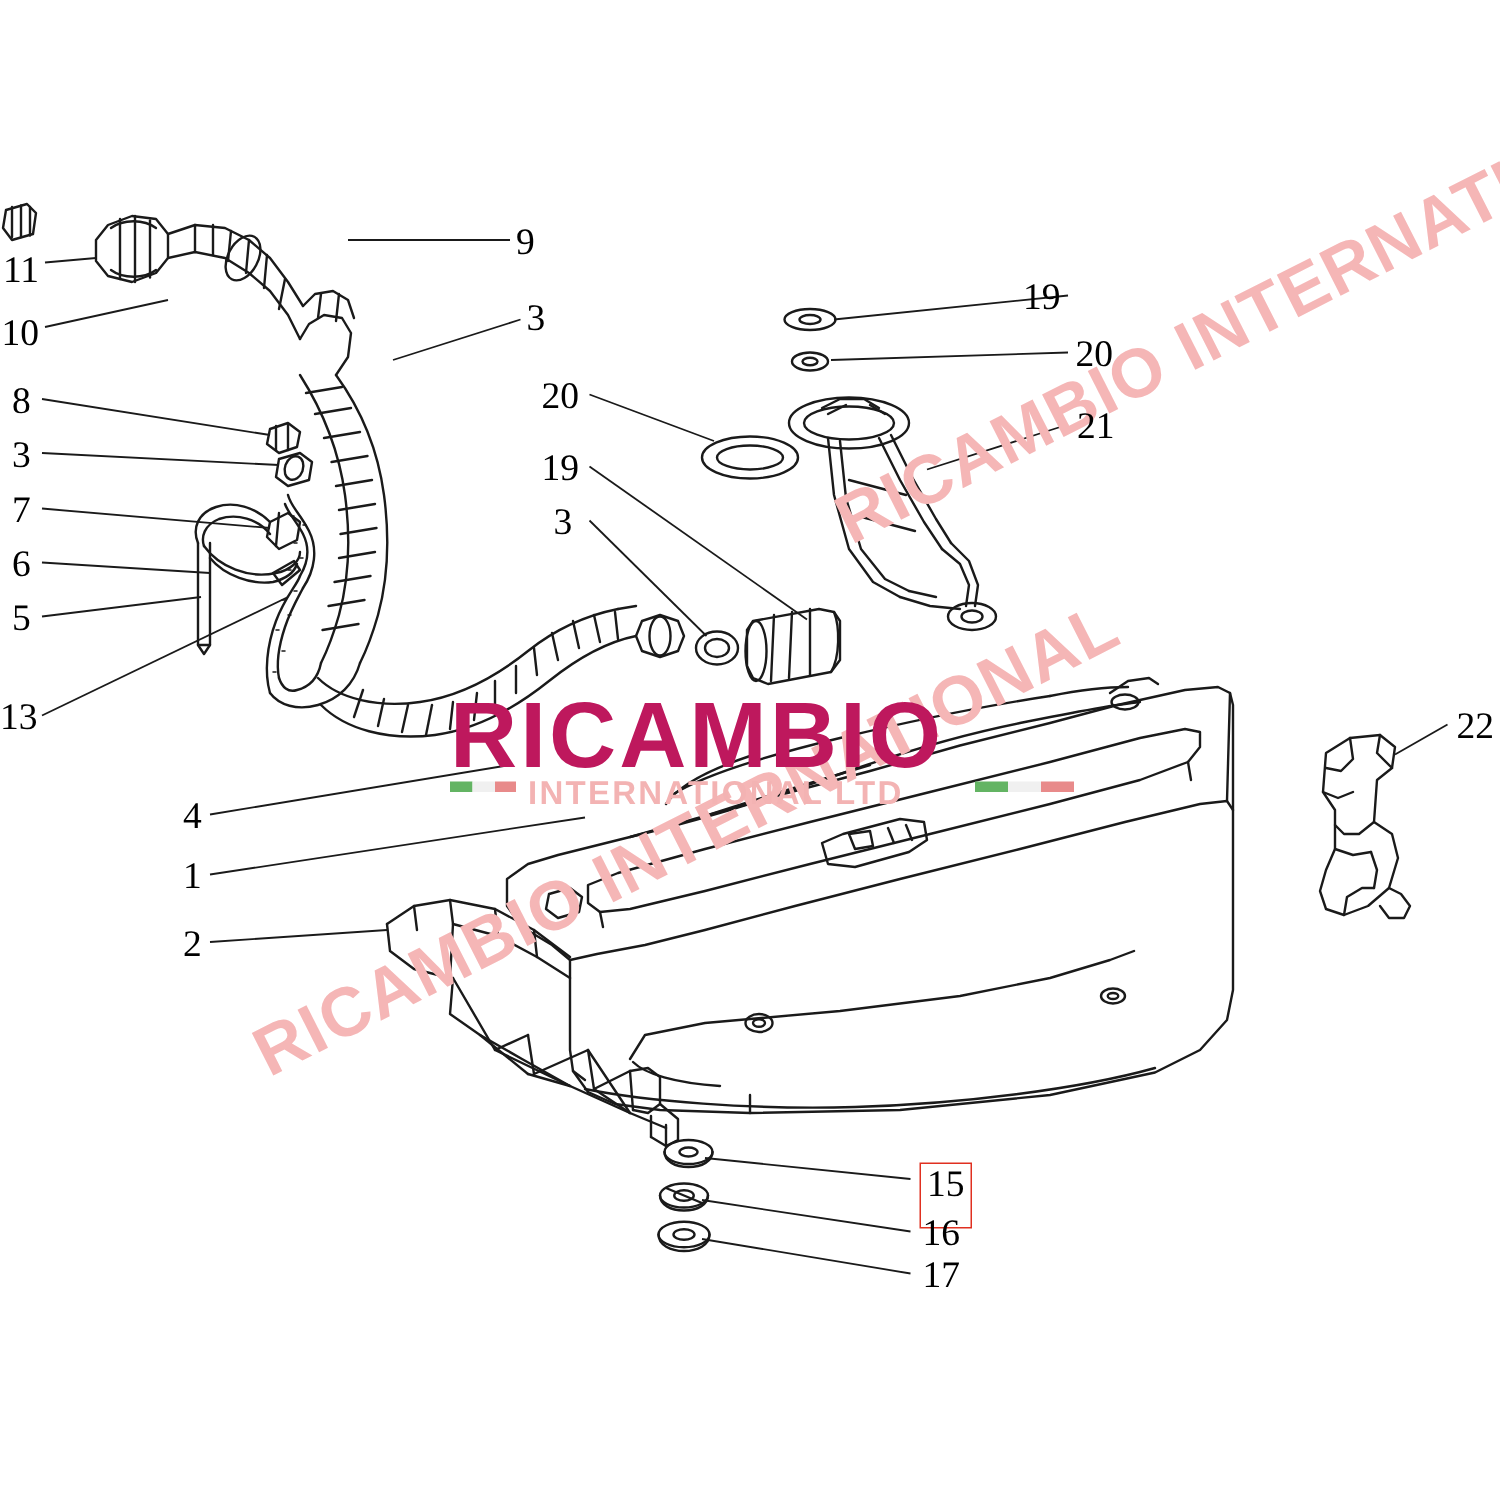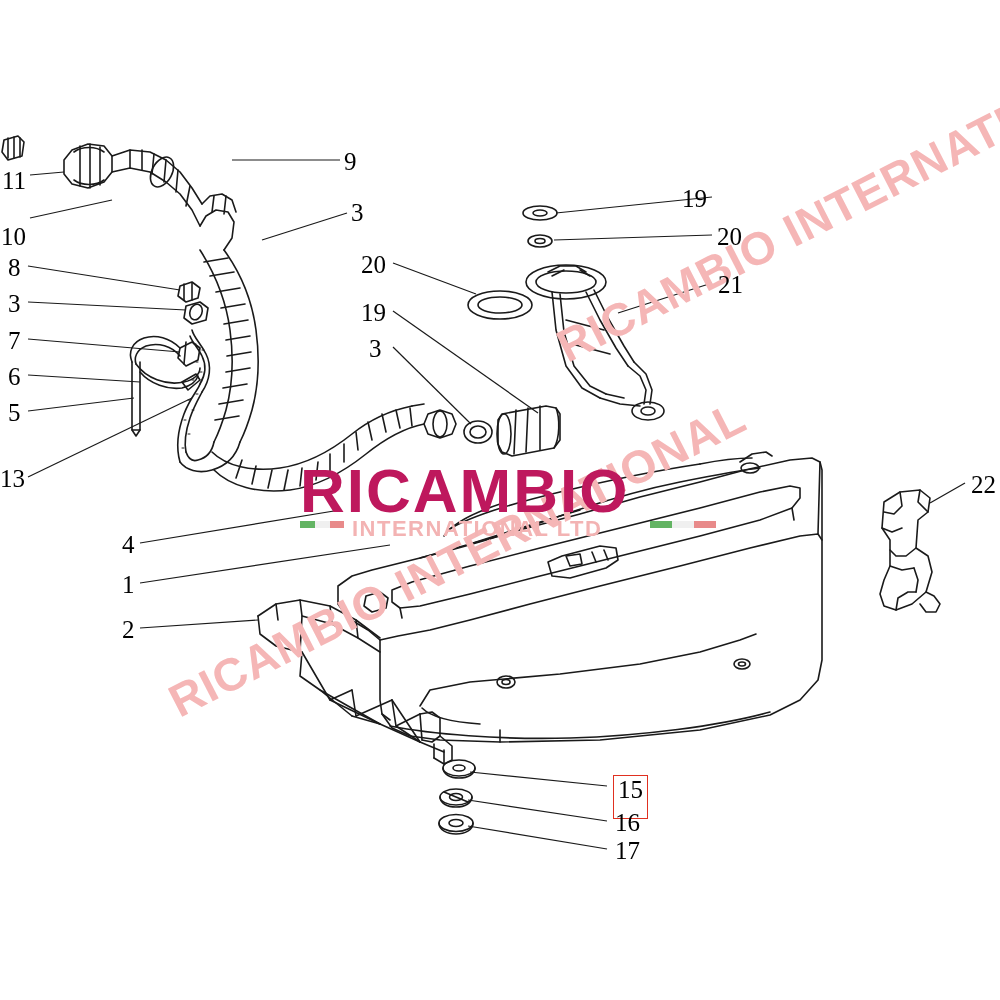--- a/index.html
+++ b/index.html
@@ -393,21 +393,21 @@
     </div>
     <div class="wm-bar right">
       <div class="seg" style="left:0;width:22px;background:#63b463;"></div>
       <div class="seg" style="left:22px;width:22px;background:#f0f0f0;"></div>
       <div class="seg" style="left:44px;width:22px;background:#e88a8a;"></div>
     </div>
   </div>
 
   <div id="callouts-layer">
       <div class="callout" style="left: 2px; top: 168px;">11</div>
-      <div class="callout" style="left: 1px; top: 224px;">10</div>
+      <div class="callout" style="left: 1px; top: 210px;">10</div>
       <div class="callout" style="left: 344px; top: 149px;">9</div>
       <div class="callout" style="left: 351px; top: 200px;">3</div>
       <div class="callout" style="left: 8px; top: 255px;">8</div>
       <div class="callout" style="left: 8px; top: 291px;">3</div>
       <div class="callout" style="left: 8px; top: 328px;">7</div>
       <div class="callout" style="left: 8px; top: 364px;">6</div>
       <div class="callout" style="left: 8px; top: 400px;">5</div>
       <div class="callout" style="left: 0px; top: 466px;">13</div>
       <div class="callout" style="left: 361px; top: 252px;">20</div>
       <div class="callout" style="left: 361px; top: 300px;">19</div>

